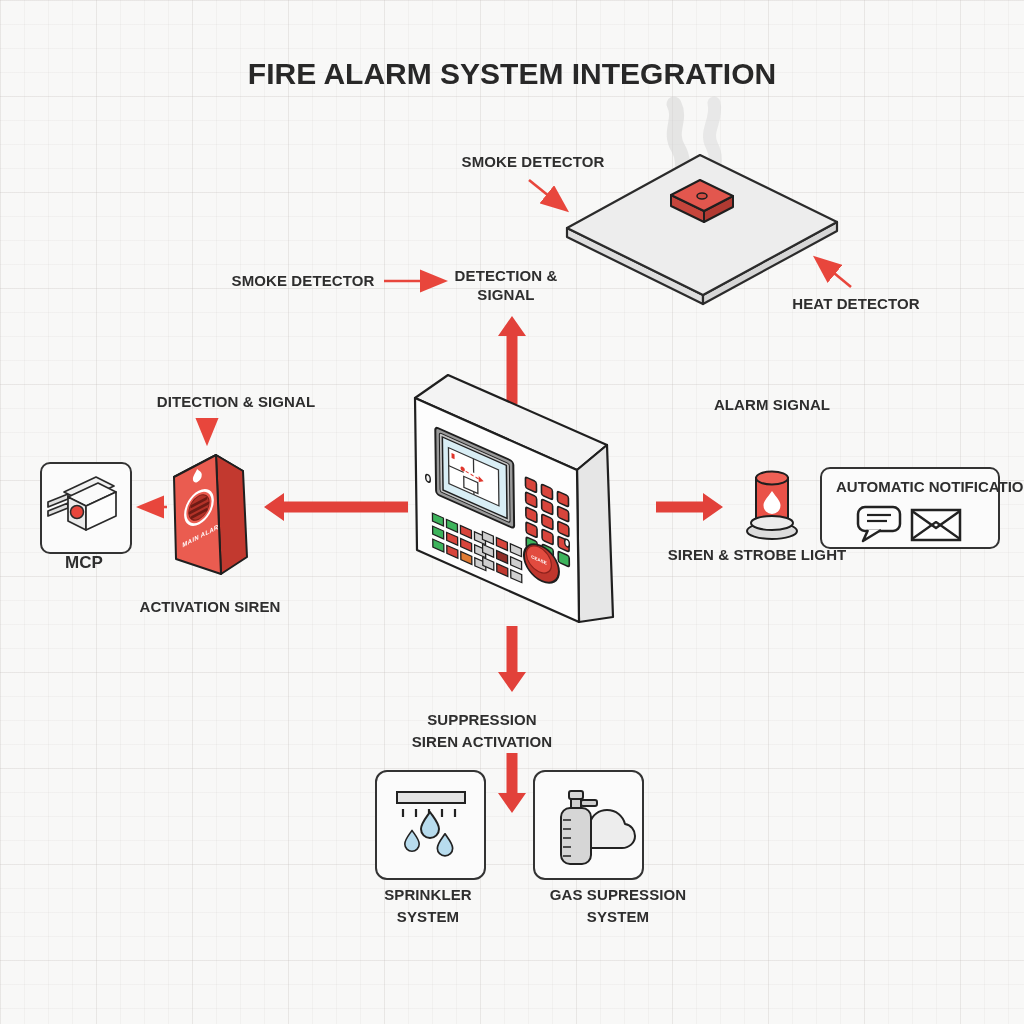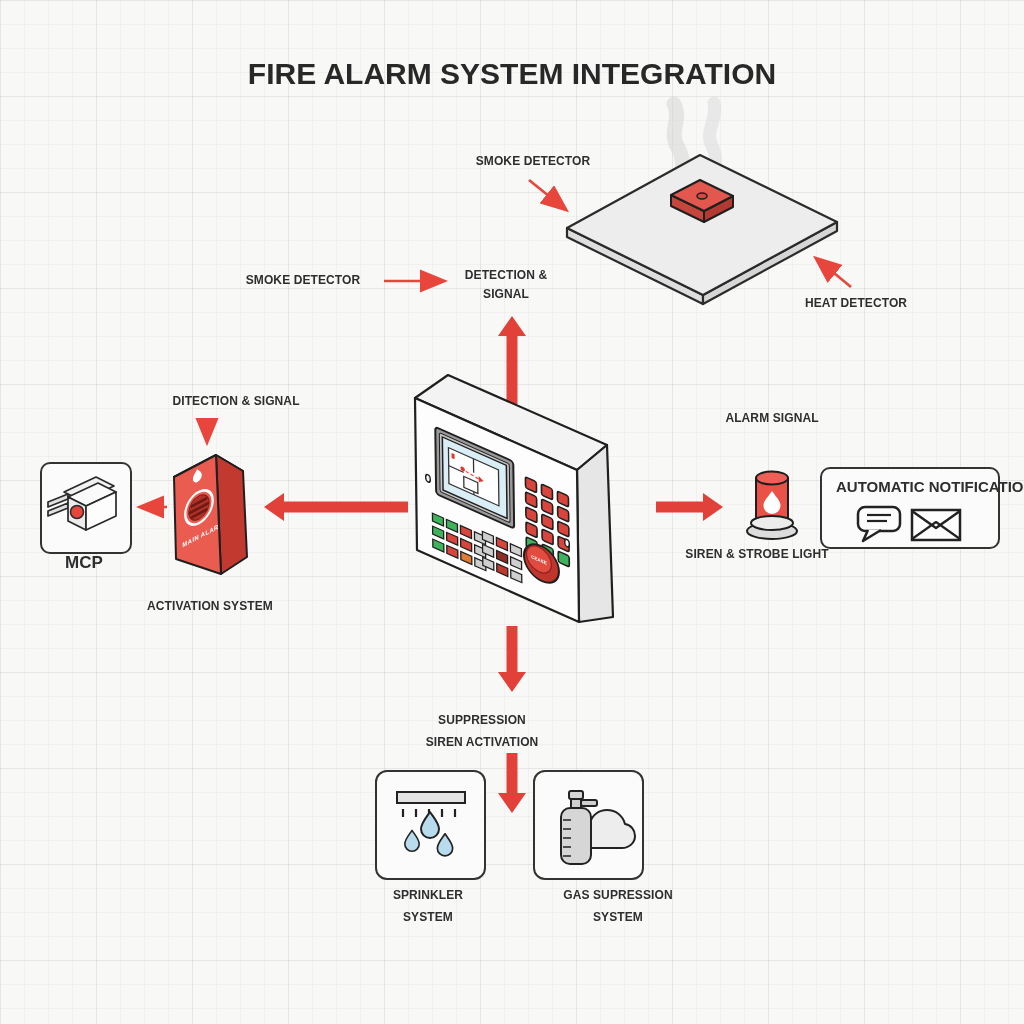--- a/index.html
+++ b/index.html
@@ -10,21 +10,21 @@
       linear-gradient(to right, rgba(195,190,188,.20) 1px, transparent 1px),
       linear-gradient(to bottom, rgba(195,190,188,.20) 1px, transparent 1px),
       linear-gradient(to right, rgba(195,190,188,.13) 1px, transparent 1px),
       linear-gradient(to bottom, rgba(195,190,188,.13) 1px, transparent 1px);
     background-size:96px 96px,96px 96px,24px 24px,24px 24px;
     font-family:"Liberation Sans",sans-serif;
   }
   .abs{position:absolute;}
   .lbl{
     position:absolute;transform:translateX(-50%);
-    font-weight:700;font-size:12px;line-height:19px;color:#2e2e2e;
+    font-weight:700;font-size:15px;line-height:19px;color:#2e2e2e;
     text-align:center;white-space:nowrap;letter-spacing:.1px;
   }
   .title{
     position:absolute;left:512px;top:57px;transform:translateX(-50%);
     font-weight:700;font-size:30px;color:#282828;white-space:nowrap;letter-spacing:0;
   }
   .mcp-lbl{font-size:17px;}
   .big{line-height:22px;}
   .box{
     position:absolute;border:2px solid #333;border-radius:12px;background:#fbfbfb;
@@ -231,24 +231,24 @@
   </div>
 
   <div class="lbl" style="left:533px;top:152px;">SMOKE DETECTOR</div>
   <div class="lbl" style="left:856px;top:294px;">HEAT DETECTOR</div>
   <div class="lbl" style="left:303px;top:271px;">SMOKE DETECTOR</div>
   <div class="lbl" style="left:506px;top:266px;">
     <div>DETECTION &amp;</div>
     <div>SIGNAL</div>
   </div>
   <div class="lbl" style="left:218px;top:392px;padding-left:36px;">DITECTION &amp; SIGNAL</div>
-  <div class="lbl" style="left:772px;top:409px;">ALARM SIGNAL</div>
+  <div class="lbl" style="left:772px;top:395px;">ALARM SIGNAL</div>
   <div class="lbl" style="left:757px;top:545px;">SIREN &amp; STROBE LIGHT</div>
   <div class="lbl mcp-lbl" style="left:84px;top:553px;">MCP</div>
-  <div class="lbl" style="left:210px;top:597px;">ACTIVATION SYSTEM</div>
+  <div class="lbl" style="left:210px;top:597px;">ACTIVATION SIREN</div>
   <div class="lbl big" style="left:482px;top:709px;">
     <div>SUPPRESSION</div>
     <div>SIREN ACTIVATION</div>
   </div>
   <div class="lbl big" style="left:428px;top:884px;">
     <div>SPRINKLER</div>
     <div>SYSTEM</div>
   </div>
   <div class="lbl big" style="left:588px;top:884px;margin-left:30px;">
     <div>GAS SUPRESSION</div>

